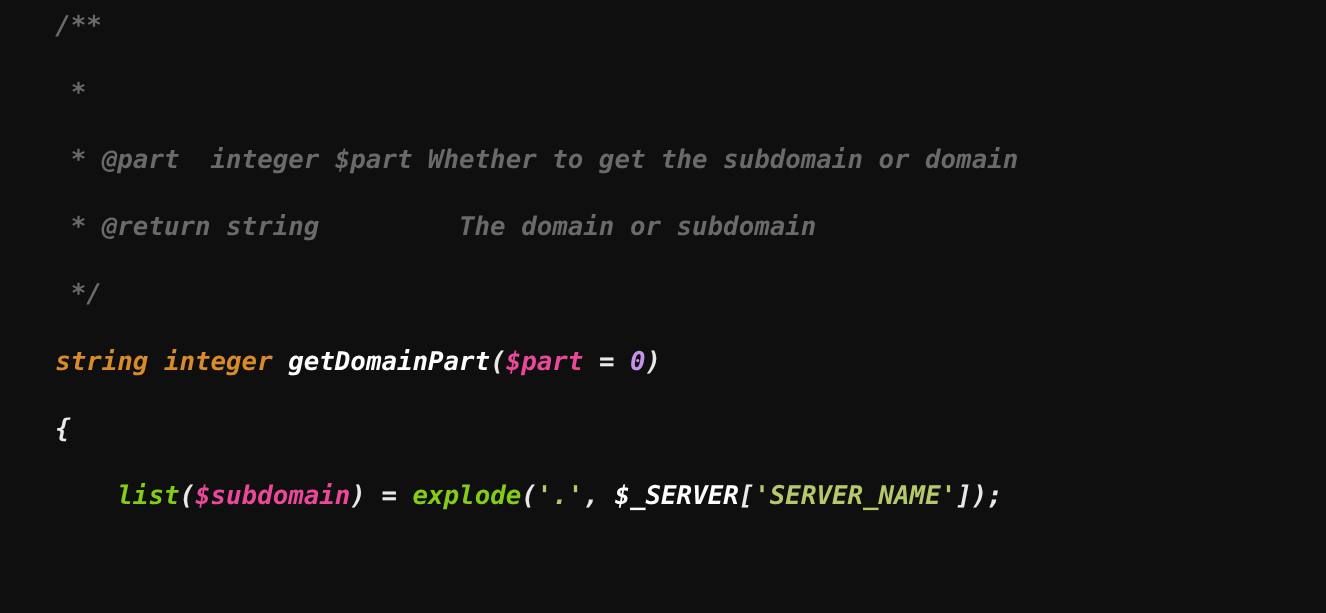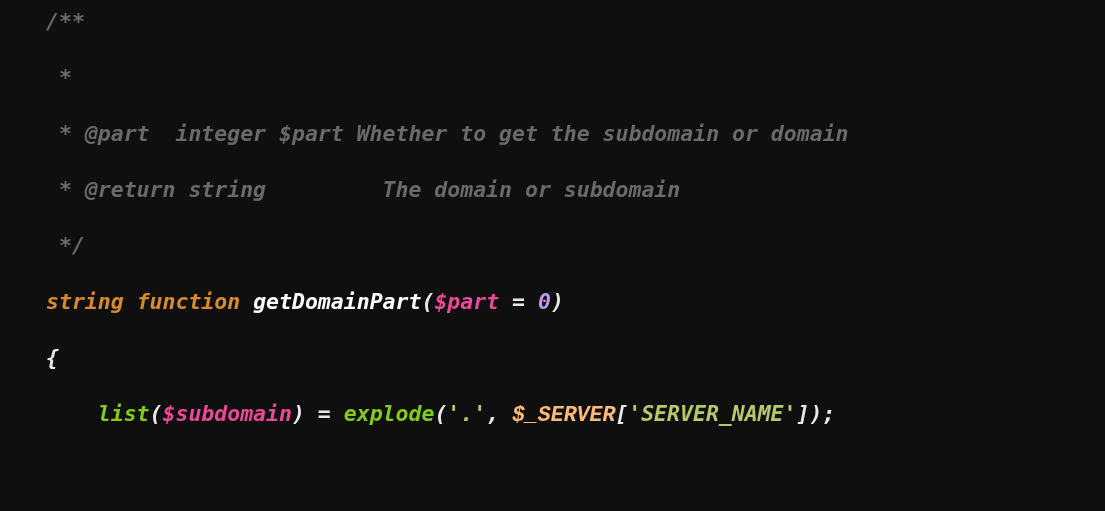--- a/index.html
+++ b/index.html
@@ -26,32 +26,32 @@
   .comment { color: #6a6a6a; font-style: italic; }
   .keyword { color: #d88b2a; }
   .funcdecl { color: #ffffff; font-weight: 700; margin-top: 16px; }
   .func { color: #84cc16; }
   .var { color: #ec4899; }
   .op { color: #e8e8e8; }
   .brace { color: #e8e8e8; }
   .paren { color: #e8e8e8; }
   .string { color: #b6c96a; }
   .number { color: #c792ea; }
-  .super { color: #fdba74; font-family: Liberation Mono, monospace; }
+  .super { color: #ffffff; }
   .bracket { color: #e8e8e8; }
 </style>
 </head>
 <body>
 
 <pre class="code"><span class="line"><span class="comment">/**</span></span>
 <span class="line"><span class="comment"> *</span></span>
 <span class="line"><span class="comment"> * @part  integer $part Whether to get the subdomain or domain</span></span>
 <span class="line"><span class="comment"> * @return string         The domain or subdomain</span></span>
 <span class="line"><span class="comment"> */</span></span>
-<span class="line"><span class="keyword">string</span> <span class="keyword">function</span> <span class="funcdecl">getDomainPart</span><span class="paren">(</span><span class="var">$part</span><span class="op"> = </span><span class="number">0</span><span class="paren">)</span></span>
+<span class="line"><span class="keyword">string</span> <span class="keyword">integer</span> <span class="funcdecl">getDomainPart</span><span class="paren">(</span><span class="var">$part</span><span class="op"> = </span><span class="number">0</span><span class="paren">)</span></span>
 <span class="line"><span class="brace">{</span></span>
 <span class="line">    <span class="func">list</span><span class="paren">(</span><span class="var">$subdomain</span><span class="paren">)</span><span class="op"> = </span><span class="func">explode</span><span class="paren">(</span><span class="string">'.'</span><span class="op">, </span><span class="super">$_SERVER</span><span class="bracket">[</span><span class="string">'SERVER_NAME'</span><span class="bracket">]</span><span class="paren">)</span><span class="op">;</span></span>
 
 
 
 
 
 
 
 

